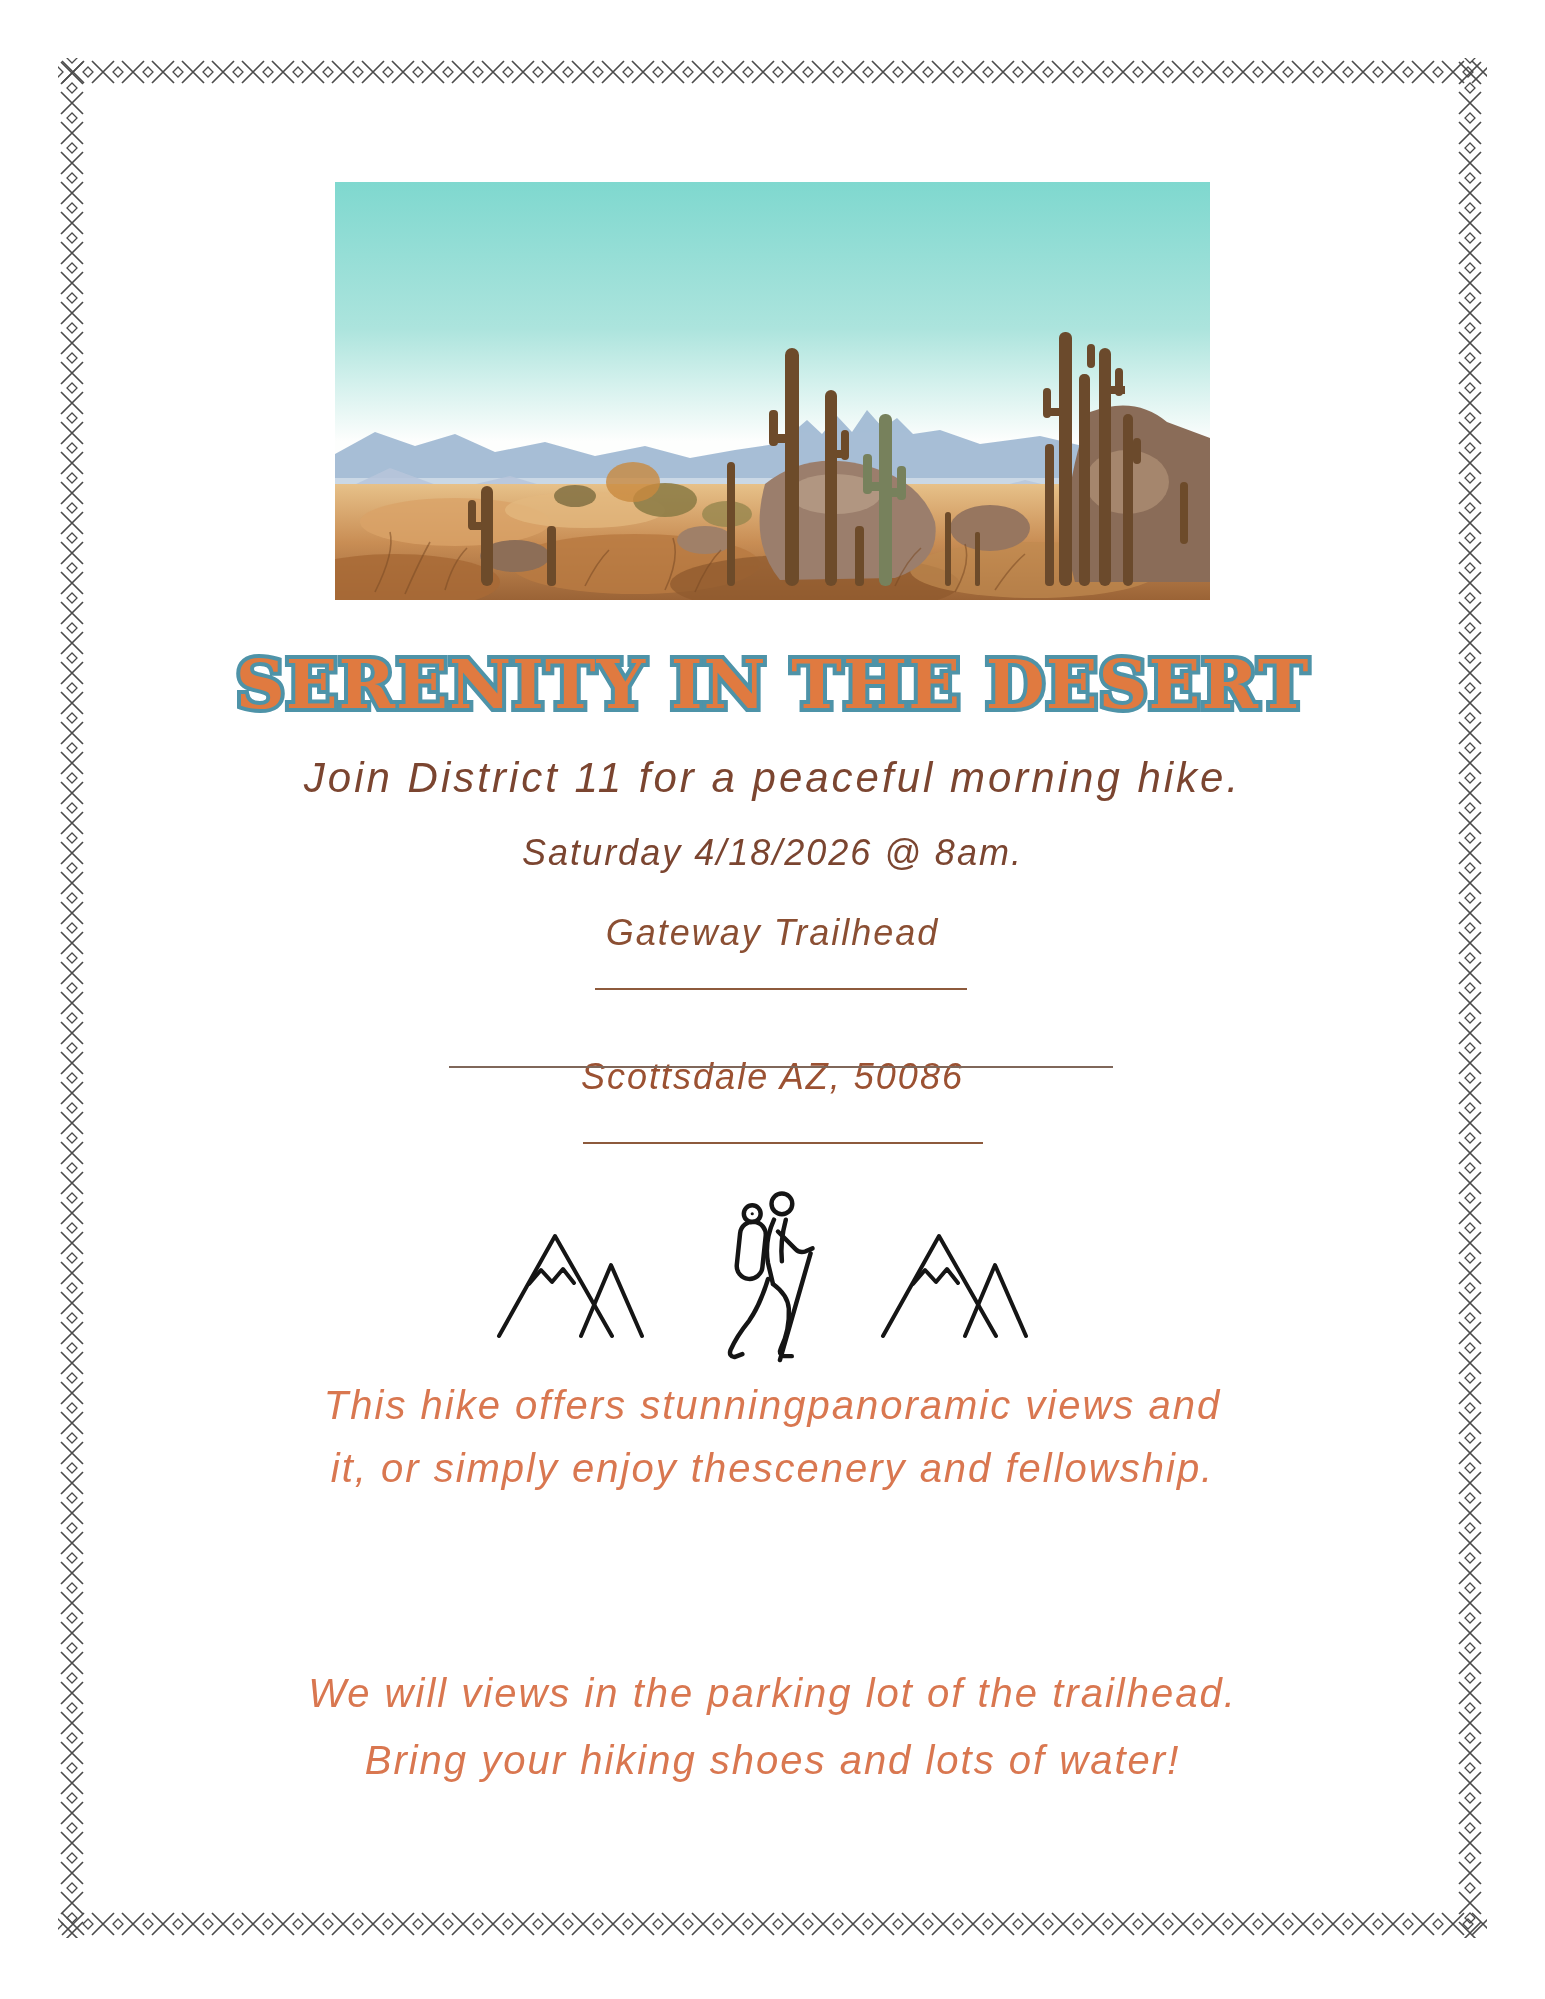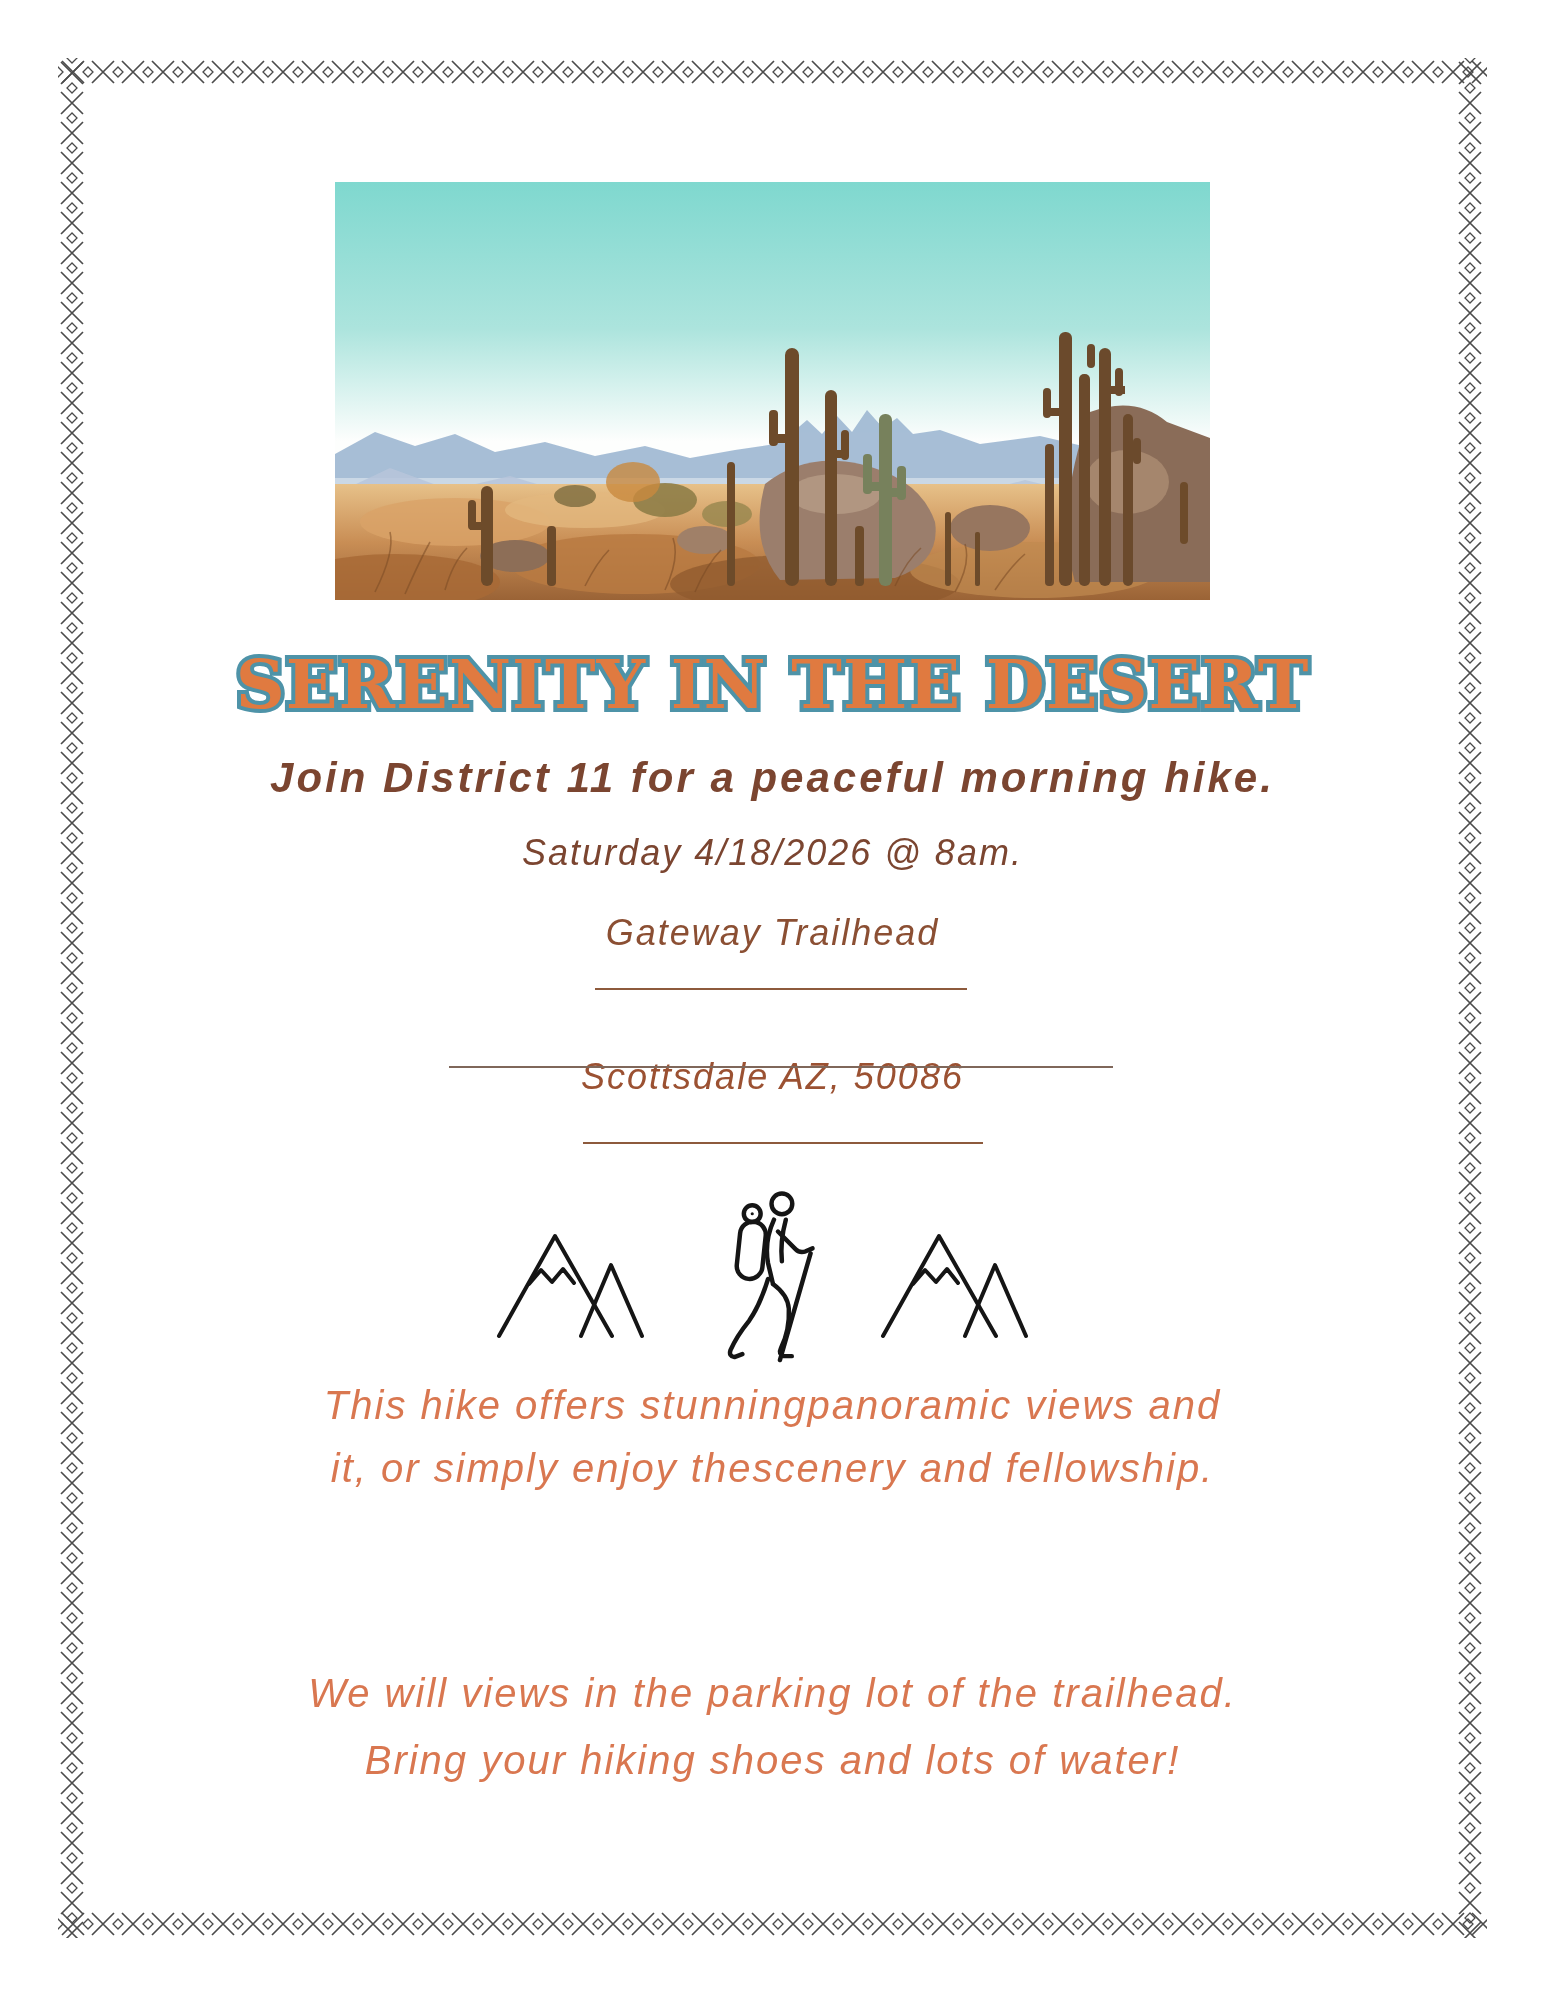--- a/index.html
+++ b/index.html
@@ -24,21 +24,21 @@
 
   .title-wrap{top:642px;height:120px;}
   .title-stroke,.title-fill{
     position:absolute;left:0;right:0;top:0;
     font-family:"DejaVu Serif",serif;font-weight:bold;
     font-size:68px;letter-spacing:1px;line-height:1.25;
   }
   .title-stroke{-webkit-text-stroke:8px var(--title-outline);color:var(--title-outline);}
   .title-fill{color:var(--title-fill);}
 
-  .subtitle{top:754px;font-size:42px;font-style:italic;letter-spacing:3px;color:var(--brown-text);font-weight:bold;}
+  .subtitle{top:754px;font-size:42px;font-style:italic;letter-spacing:3px;color:var(--brown-text);}
   .date-line{top:832px;font-size:36px;font-style:italic;letter-spacing:2px;color:var(--brown-text);}
   .venue{top:912px;font-size:36px;font-style:italic;letter-spacing:2px;color:#8B4F33;}
   .addr1{top:982px;font-size:38px;font-style:italic;letter-spacing:2px;color:var(--rust-text);}
   .addr2{top:1056px;font-size:36px;font-style:italic;letter-spacing:2px;color:var(--rust-text);}
 
   .divider{position:absolute;height:0;border-top:2px solid var(--divider);z-index:5;}
   .divider-a{top:988px;left:595px;width:372px;}
   .divider-b{top:1066px;left:449px;width:664px;border-top-color:#7F675A;}
   .divider-c{top:1142px;left:583px;width:400px;}
 

